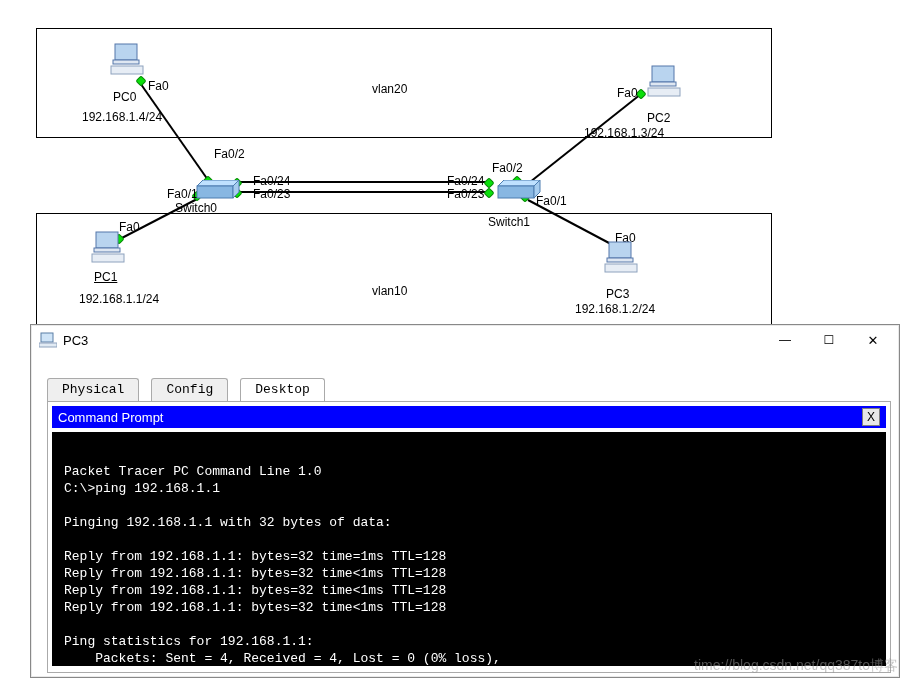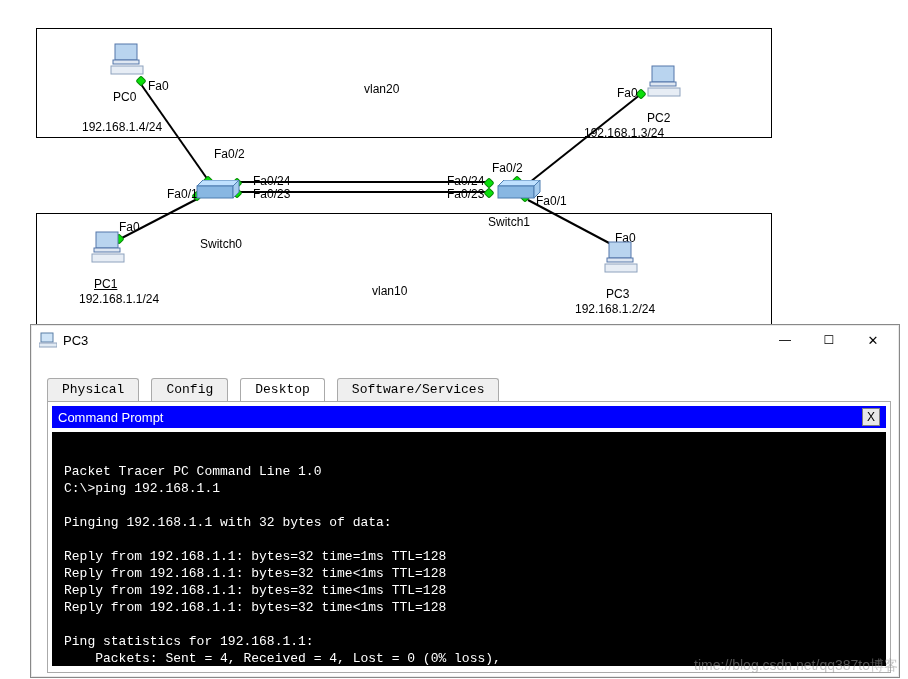--- a/index.html
+++ b/index.html
@@ -173,21 +173,21 @@
   }
 </style>
 </head>
 <body>
 
 <div class="topology">
 
   <div class="vlan-box" style="left:36px;top:28px;width:736px;height:110px;"></div>
   <div class="vlan-box" style="left:36px;top:213px;width:736px;height:115px;"></div>
 
-  <span class="label" style="left:364px;top:82px;">vlan20</span>
+  <span class="label" style="left:372px;top:82px;">vlan20</span>
   <span class="label" style="left:372px;top:284px;">vlan10</span>
 
   <svg class="link-layer">
     <line x1="138" y1="80" x2="215" y2="190" stroke="#000" stroke-width="2"></line>
     <line x1="118" y1="240" x2="199" y2="198" stroke="#000" stroke-width="2"></line>
     <line x1="641" y1="94" x2="520" y2="190" stroke="#000" stroke-width="2"></line>
     <line x1="626" y1="252" x2="528" y2="200" stroke="#000" stroke-width="2"></line>
     <line x1="236" y1="182" x2="493" y2="182" stroke="#000" stroke-width="2"></line>
     <line x1="236" y1="192" x2="493" y2="192" stroke="#000" stroke-width="2"></line>
   </svg>
@@ -221,60 +221,60 @@
   <span class="label" style="left:447px;top:187px;">Fa0/23</span>
 
   <div class="pc-device" style="left:103px;top:42px;">
     <svg width="38" height="36">
       <rect x="6" y="2" width="22" height="16" fill="#b9d4ef" stroke="#5577aa"></rect>
       <rect x="4" y="18" width="26" height="4" fill="#dfe7f2" stroke="#5577aa"></rect>
       <rect x="2" y="24" width="32" height="8" fill="#e7edf5" stroke="#8ea2bd"></rect>
     </svg>
   </div>
   <span class="label" style="left:113px;top:90px;">PC0</span>
-  <span class="label" style="left:82px;top:120px;">192.168.1.4/24</span>
+  <span class="label" style="left:82px;top:110px;">192.168.1.4/24</span>
 
   <div class="pc-device" style="left:640px;top:64px;">
     <svg width="38" height="36">
       <rect x="6" y="2" width="22" height="16" fill="#b9d4ef" stroke="#5577aa"></rect>
       <rect x="4" y="18" width="26" height="4" fill="#dfe7f2" stroke="#5577aa"></rect>
       <rect x="2" y="24" width="32" height="8" fill="#e7edf5" stroke="#8ea2bd"></rect>
     </svg>
   </div>
   <span class="label" style="left:647px;top:111px;">PC2</span>
   <span class="label" style="left:584px;top:126px;">192.168.1.3/24</span>
 
   <div class="pc-device" style="left:84px;top:230px;">
     <svg width="38" height="36">
       <rect x="6" y="2" width="22" height="16" fill="#b9d4ef" stroke="#5577aa"></rect>
       <rect x="4" y="18" width="26" height="4" fill="#dfe7f2" stroke="#5577aa"></rect>
       <rect x="2" y="24" width="32" height="8" fill="#e7edf5" stroke="#8ea2bd"></rect>
     </svg>
   </div>
-  <span class="label" style="left:94px;top:277px;text-decoration:underline;">PC1</span>
+  <span class="label" style="left:94px;top:270px;text-decoration:underline;">PC1</span>
   <span class="label" style="left:63px;top:292px;margin-left:16px;">192.168.1.1/24</span>
 
   <div class="pc-device" style="left:597px;top:240px;">
     <svg width="38" height="36">
       <rect x="6" y="2" width="22" height="16" fill="#b9d4ef" stroke="#5577aa"></rect>
       <rect x="4" y="18" width="26" height="4" fill="#dfe7f2" stroke="#5577aa"></rect>
       <rect x="2" y="24" width="32" height="8" fill="#e7edf5" stroke="#8ea2bd"></rect>
     </svg>
   </div>
   <span class="label" style="left:606px;top:287px;">PC3</span>
   <span class="label" style="left:575px;top:302px;">192.168.1.2/24</span>
 
   <div class="switch-device" style="left:187px;top:180px;">
     <svg width="48" height="22">
       <polygon points="4,6 40,6 46,0 10,0" fill="#bfe1ff" stroke="#4c7db0"></polygon>
       <rect x="4" y="6" width="36" height="12" fill="#88b7e2" stroke="#4c7db0"></rect>
       <polygon points="40,6 46,0 46,12 40,18" fill="#a7cdef" stroke="#4c7db0"></polygon>
     </svg>
   </div>
-  <span class="label" style="left:200px;top:201px;margin-top:36px;">Switch0</span>
+  <span class="label" style="left:175px;top:201px;">Switch0</span>
 
   <div class="switch-device" style="left:488px;top:180px;">
     <svg width="48" height="22">
       <polygon points="4,6 40,6 46,0 10,0" fill="#bfe1ff" stroke="#4c7db0"></polygon>
       <rect x="4" y="6" width="36" height="12" fill="#88b7e2" stroke="#4c7db0"></rect>
       <polygon points="40,6 46,0 46,12 40,18" fill="#a7cdef" stroke="#4c7db0"></polygon>
     </svg>
   </div>
   <span class="label" style="left:488px;top:215px;">Switch1</span>
 </div>
@@ -292,21 +292,20 @@
       <div class="win-btn">—</div>
       <div class="win-btn">☐</div>
       <div class="win-btn close">✕</div>
     </div>
   </div>
 
   <div class="tab-strip">
     <div class="tab">Physical</div>
     <div class="tab">Config</div>
     <div class="tab active">Desktop</div>
-    <div class="tab">Software/Services</div>
   </div>
 
   <div class="tab-body-frame">
     <div class="cmd-hdr">
       <span>Command Prompt</span>
       <span class="cmd-close">X</span>
     </div>
     <div class="console" id="console">
 Packet Tracer PC Command Line 1.0
 C:\&gt;ping 192.168.1.1

